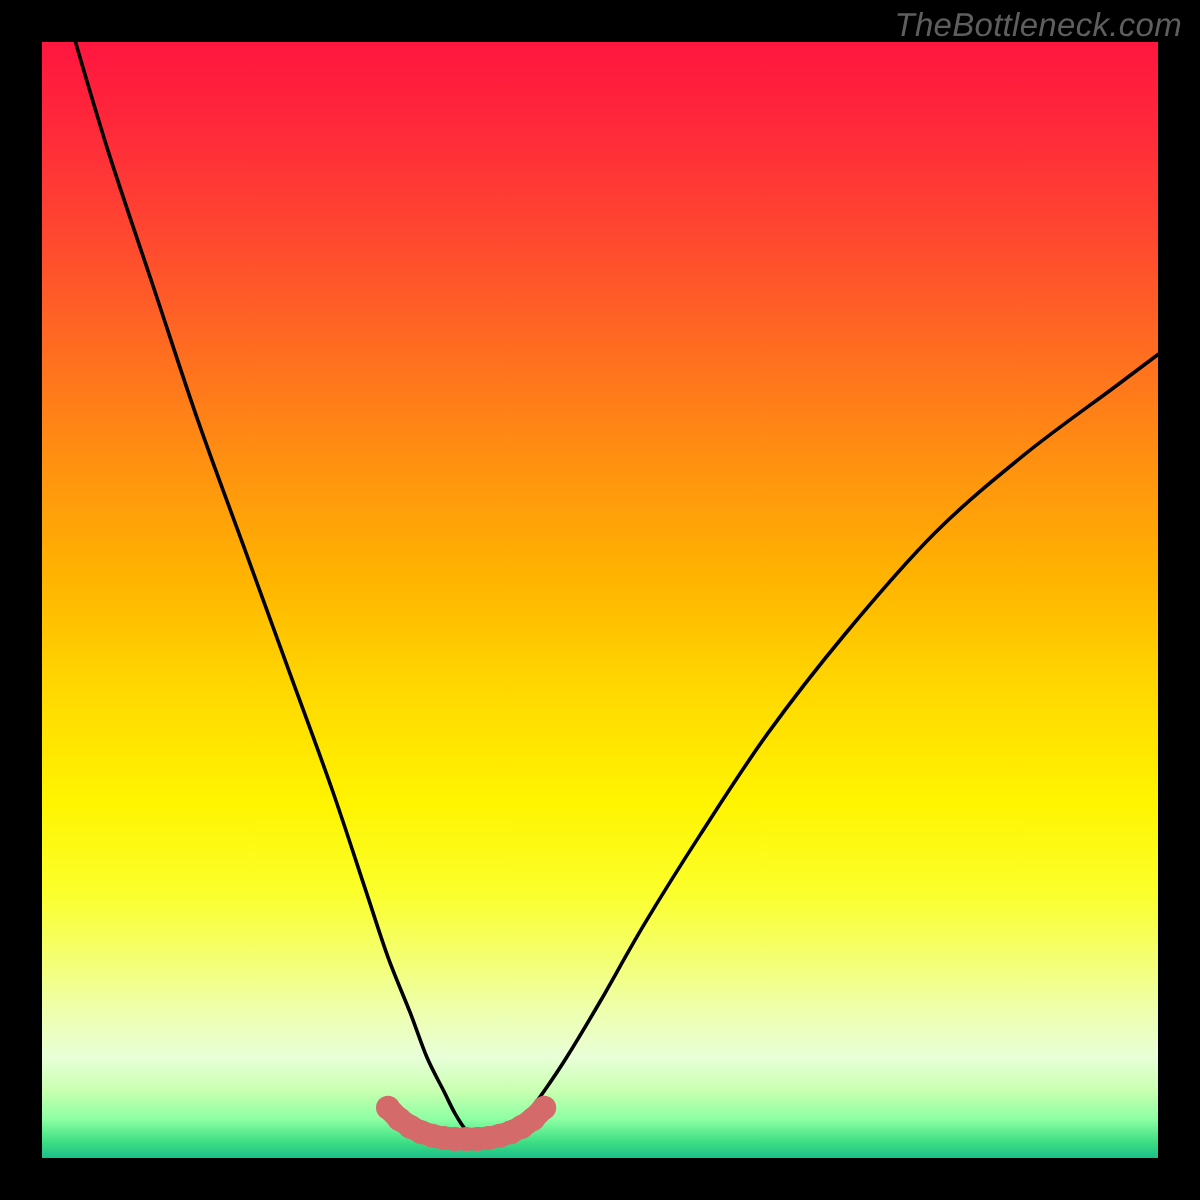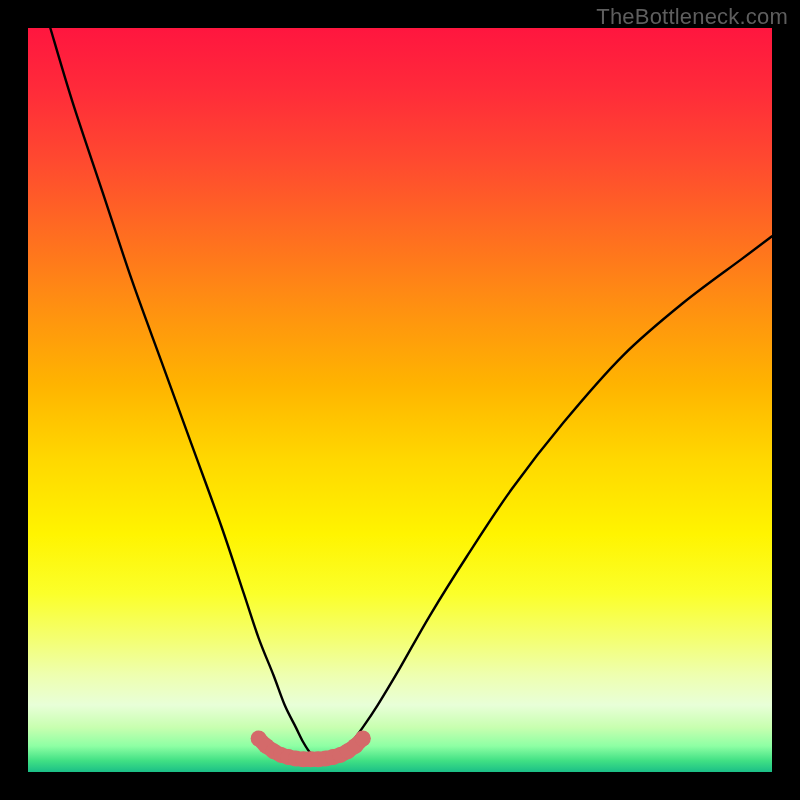--- a/index.html
+++ b/index.html
@@ -44,20 +44,21 @@
   }
   .watermark {
     position: absolute;
     top: 4px;
     right: 12px;
     color: #5e5e5e;
     font-size: 22px;
     font-weight: 500;
     letter-spacing: 0.2px;
     user-select: none;
+    font-style: italic;
   }
   svg.curve {
     position: absolute;
     inset: 0;
     width: 100%;
     height: 100%;
     overflow: visible;
   }
 </style>
 </head>

